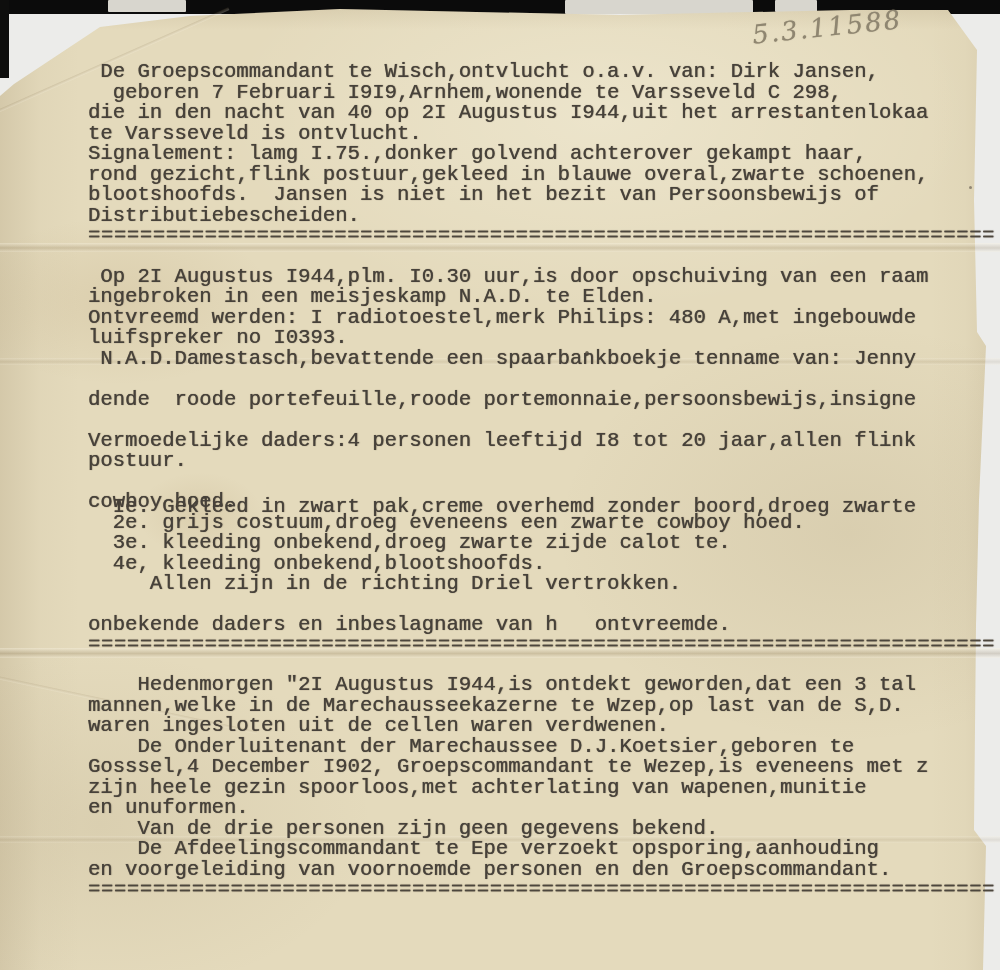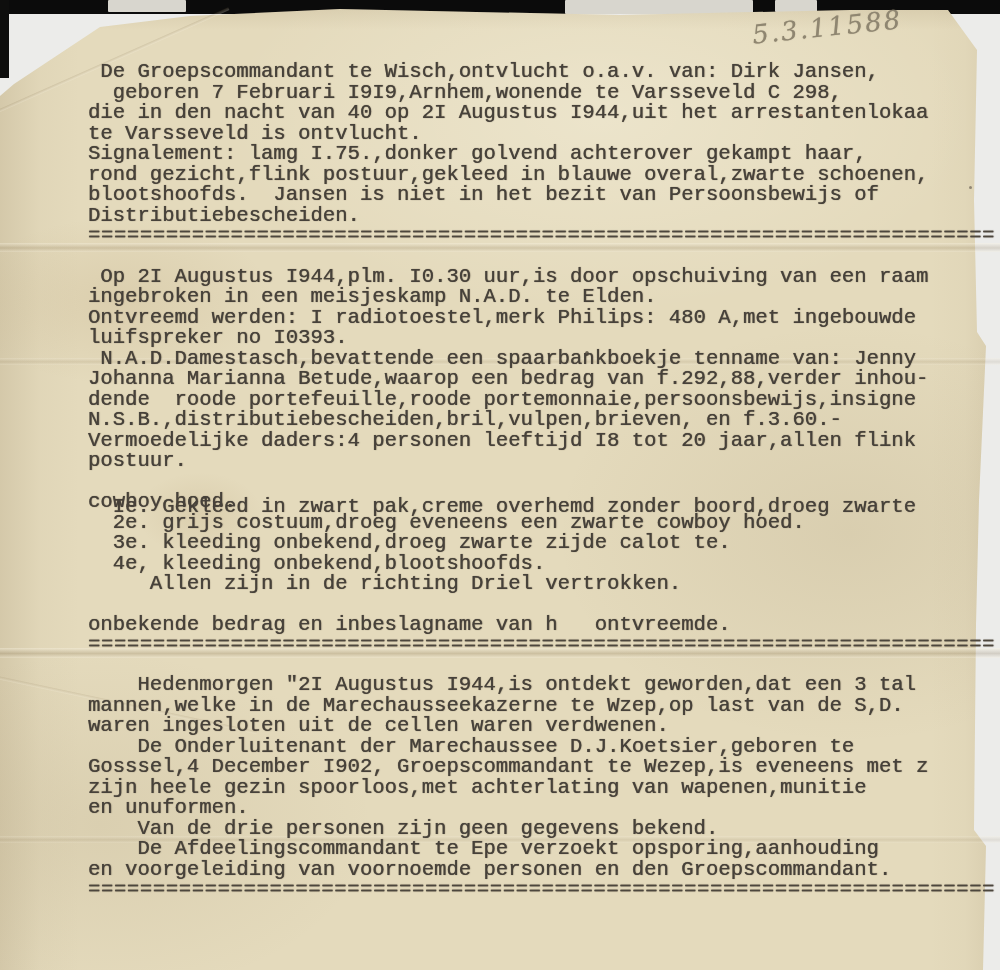--- a/index.html
+++ b/index.html
@@ -103,32 +103,30 @@
   <div class="tl" style="top:206px">Distributiebescheiden.</div>
   <div class="tl" style="top:185px">blootshoofds.  Jansen is niet in het bezit van Persoonsbewijs of</div>
   <div class="tl sep" style="top:226px">======================================================================</div>
 
   
   <div class="tl" style="top:267px"> Op 2I Augustus I944,plm. I0.30 uur,is door opschuiving van een raam</div>
   <div class="tl" style="top:287px">ingebroken in een meisjeskamp N.A.D. te Elden.</div>
   <div class="tl" style="top:308px">Ontvreemd werden: I radiotoestel,merk Philips: 480 A,met ingebouwde</div>
   <div class="tl" style="top:328px">luifspreker no I0393.</div>
   <div class="tl" style="top:349px"> N.A.D.Damestasch,bevattende een spaarbankboekje tenname van: Jenny</div>
-  <div class="tl" style="top:369px">Johanna Marianna Betude,waarop een bedrag van f.292,88,verder inhou-</div>
   <div class="tl" style="top:390px">dende  roode portefeuille,roode portemonnaie,persoonsbewijs,insigne</div>
-  <div class="tl" style="top:410px">N.S.B.,distributiebescheiden,bril,vulpen,brieven, en f.3.60.-</div>
   <div class="tl" style="top:431px">Vermoedelijke daders:4 personen leeftijd I8 tot 20 jaar,allen flink</div>
   <div class="tl" style="top:451px">postuur.</div>
   <div class="tl" style="top:497px">  Ie. Gekleed in zwart pak,creme overhemd zonder boord,droeg zwarte</div>
   <div class="tl" style="top:492px">cowboy hoed.</div>
   <div class="tl" style="top:513px">  2e. grijs costuum,droeg eveneens een zwarte cowboy hoed.</div>
   <div class="tl" style="top:533px">  3e. kleeding onbekend,droeg zwarte zijde calot te.</div>
   <div class="tl" style="top:554px">  4e, kleeding onbekend,blootshoofds.</div>
   <div class="tl" style="top:574px">     Allen zijn in de richting Driel vertrokken.</div>
-  <div class="tl" style="top:615px">onbekende bedrag en inbeslagname van h   ontvreemde.</div>
+  <div class="tl" style="top:615px">onbekende daders en inbeslagname van h   ontvreemde.</div>
   <div class="tl sep" style="top:635px">======================================================================</div>
 
   
   <div class="tl" style="top:675px">    Hedenmorgen "2I Augustus I944,is ontdekt geworden,dat een 3 tal</div>
   <div class="tl" style="top:696px">mannen,welke in de Marechausseekazerne te Wzep,op last van de S,D.</div>
   <div class="tl" style="top:716px">waren ingesloten uit de cellen waren verdwenen.</div>
   <div class="tl" style="top:737px">    De Onderluitenant der Marechaussee D.J.Koetsier,geboren te</div>
   <div class="tl" style="top:757px">Gosssel,4 December I902, Groepscommandant te Wezep,is eveneens met z</div>
   <div class="tl" style="top:778px">zijn heele gezin spoorloos,met achterlating van wapenen,munitie</div>
   <div class="tl" style="top:798px">en unuformen.</div>

